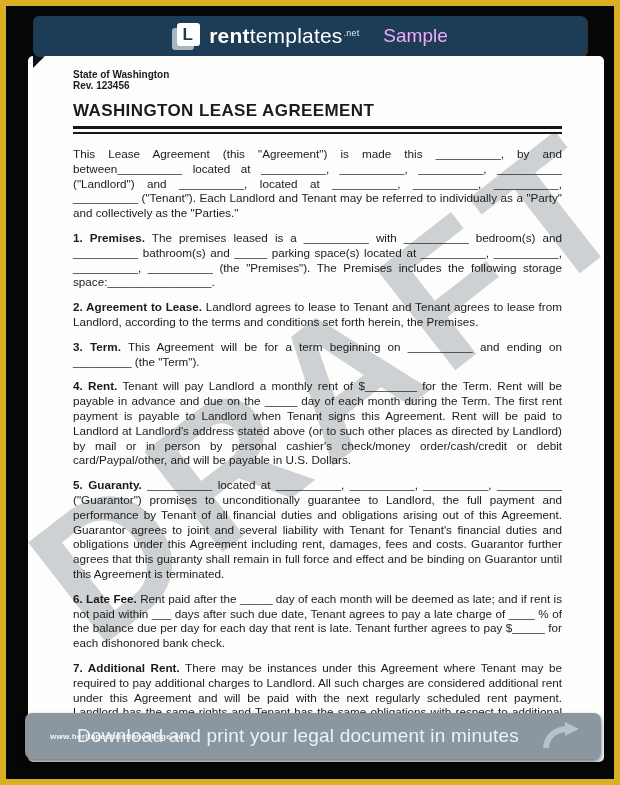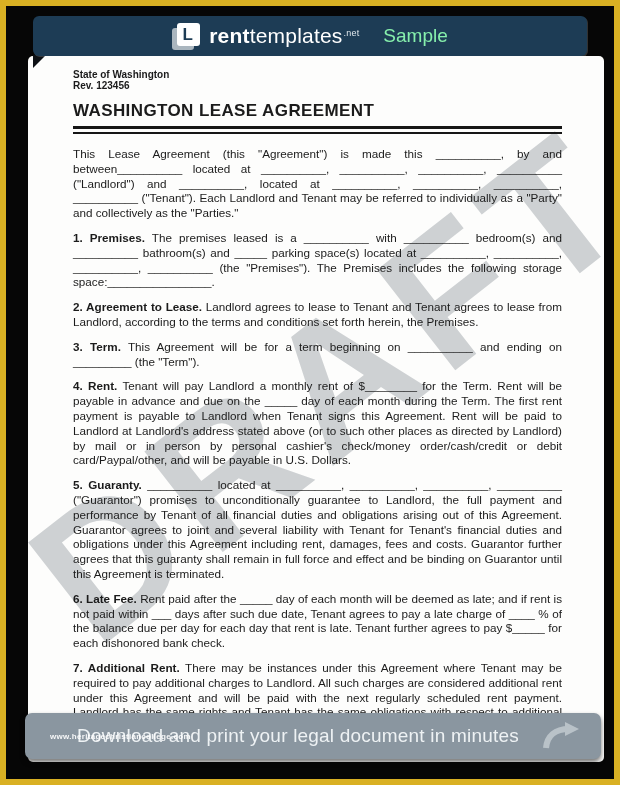--- a/index.html
+++ b/index.html
@@ -47,21 +47,21 @@
     transform:translateX(-1px);
   }
   .logo-text{color:#fff;font-size:21px;letter-spacing:0.2px;}
   .logo-text .bold{font-weight:bold;}
   .logo-text .light{font-weight:normal;margin-top:8px;}
   .logo-tld{
     color:#dfe7ec;font-size:9px;font-weight:normal;
     position:relative;top:-7px;margin-left:1px;
   }
   .sample-label{
-    color:#86efac;font-size:19px;margin-left:24px;font-weight:normal;
+    color:#f0abfc;font-size:19px;margin-left:24px;font-weight:normal;
   }
   
   .page{
     position:absolute;left:22px;top:50px;width:576px;height:706px;
     background:#fdfdfc;
     border-radius:5px;
     overflow:hidden;
     z-index:1;
   }
   .draft-watermark{

